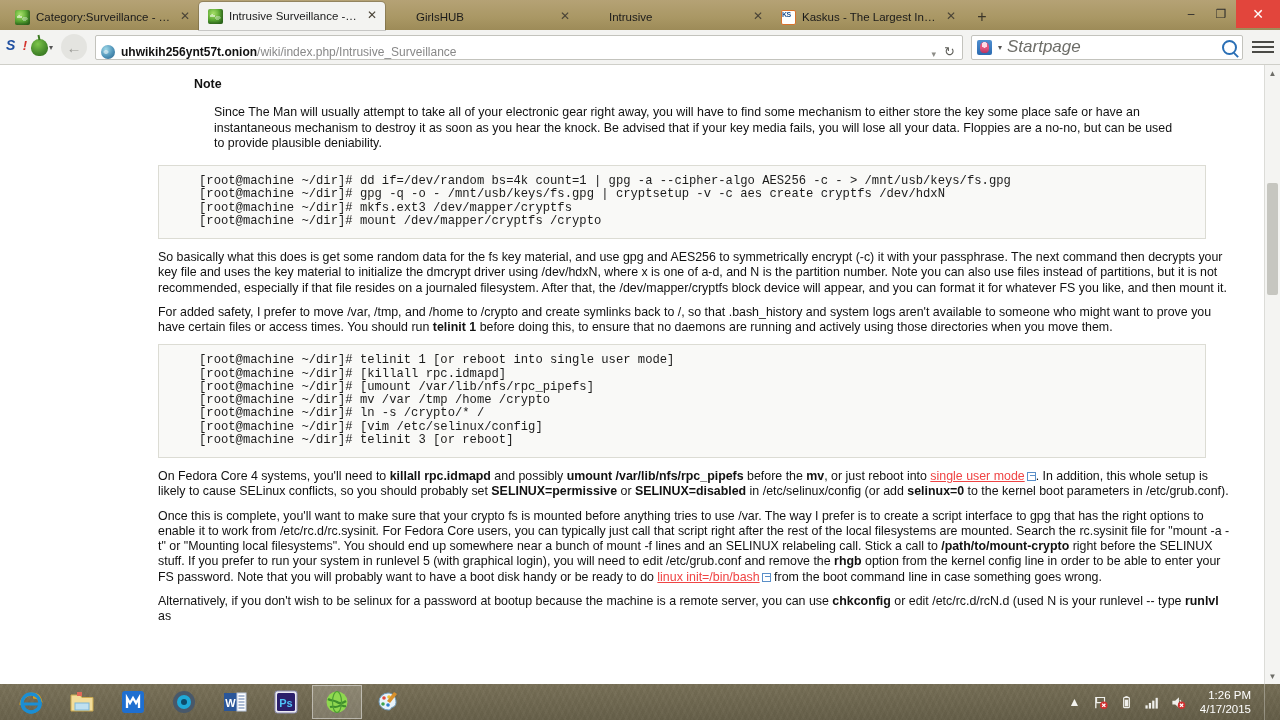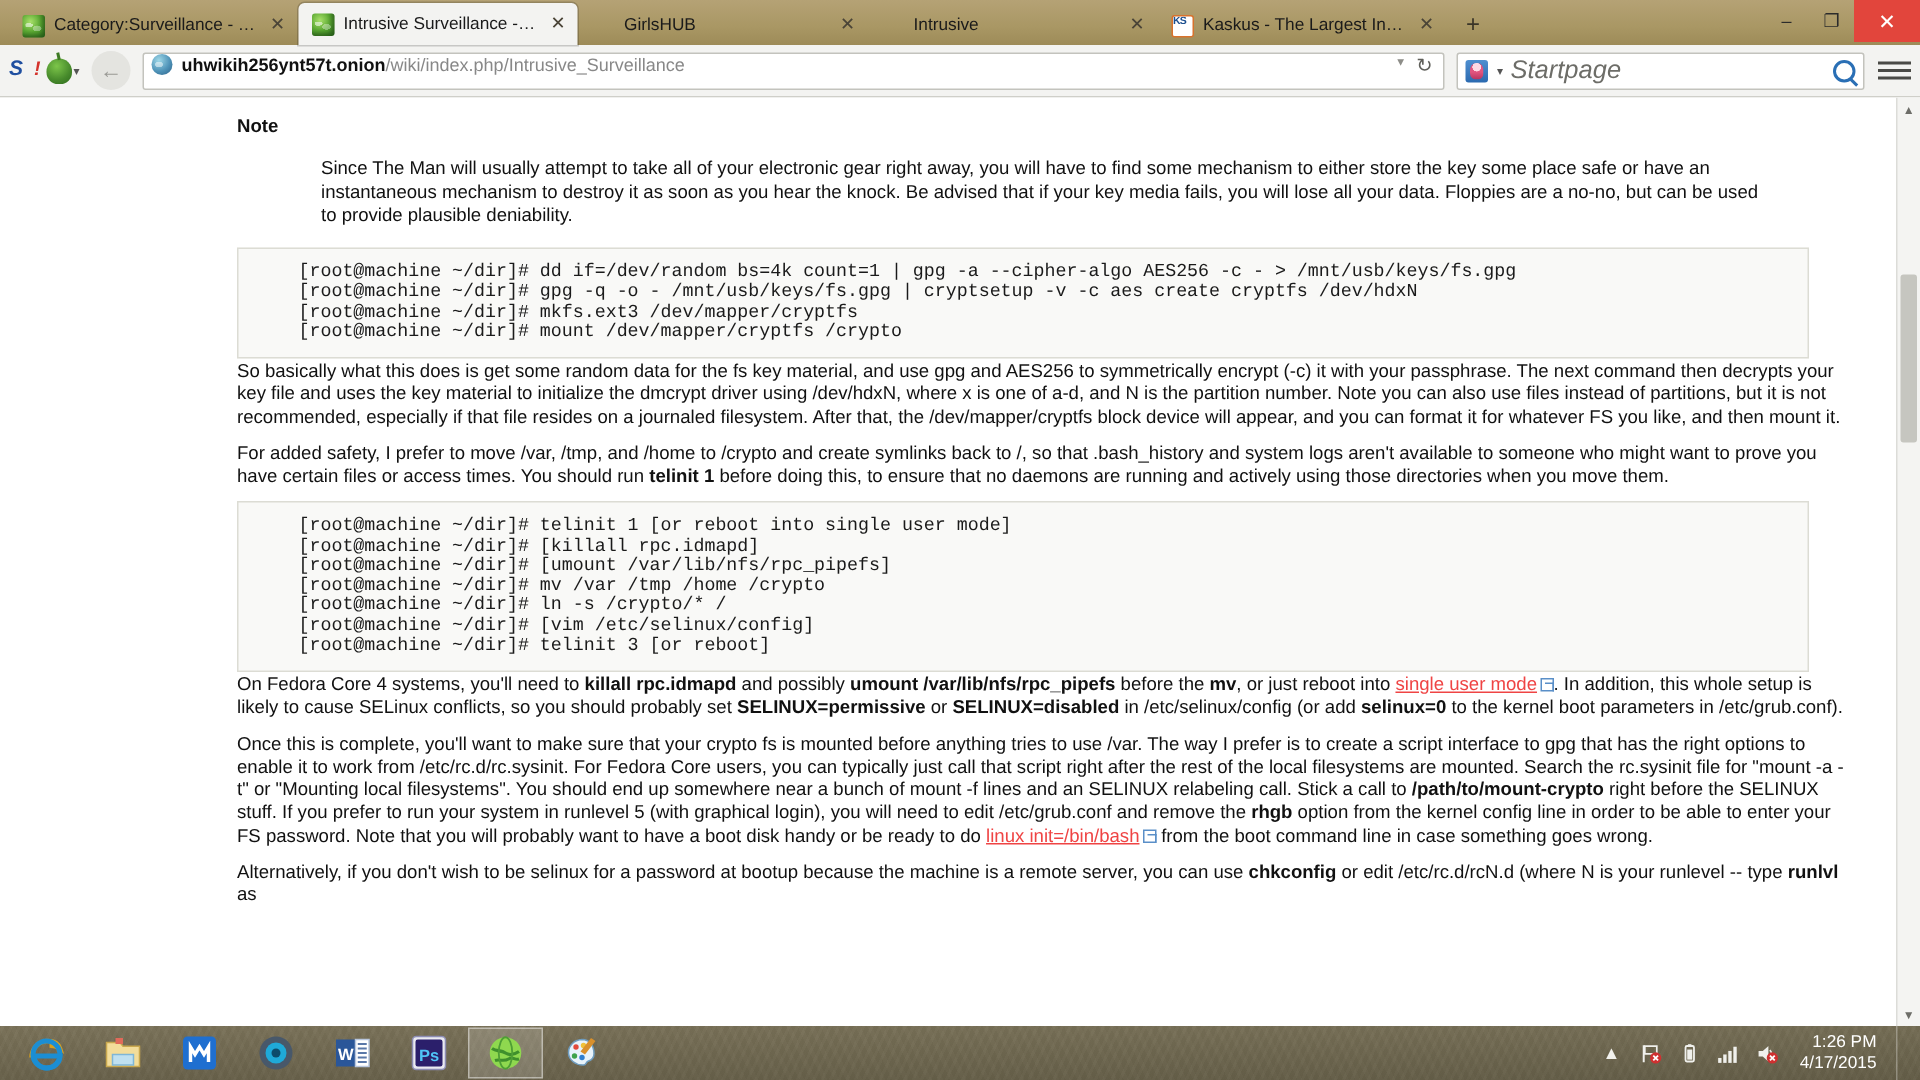--- a/index.html
+++ b/index.html
@@ -119,21 +119,21 @@
   .caret { font-size: 8px; color: #555; margin-left: 1px; }
   .backbtn {
     width: 26px; height: 26px; border-radius: 50%;
     background: #e4e4e0;
     display: flex; align-items: center; justify-content: center;
     color: #9a9a95; font-size: 15px; cursor: pointer; margin-left: 3px;
   }
   .urlbar {
     flex: 1 1 auto; height: 25px; background: #fff;
     border: 1px solid #c3c3bd; border-radius: 2px;
-    display: flex; align-items: flex-start; padding: 0 5px; gap: 6px;
+    display: flex; align-items: flex-end; padding: 0 5px; gap: 6px;
     margin: 0 3px;
   }
   .url-globe {
     width: 14px; height: 14px; border-radius: 50%; flex: 0 0 14px;
     background: radial-gradient(circle at 35% 30%, #9fd8e8 0%, #4f93b8 55%, #2a5f86 100%);
     position: relative;
   }
   .url-globe::after {
     content: ""; position: absolute; inset: 2px;
     background: radial-gradient(ellipse at 30% 50%, rgba(255,255,255,.5) 0 25%, transparent 27%);
@@ -177,27 +177,27 @@
   .viewport {
     position: relative; height: calc(684px - 30px - 35px);
     background: #fff; overflow: hidden;
     display: flex;
   }
   .content {
     flex: 1 1 auto; padding: 12px 30px 0 158px;
     font-size: 12.4px; line-height: 15.3px; color: #111;
   }
   .note-box { margin-bottom: 14px; }
-  .note-title { font-weight: bold; font-size: 12.4px; margin-bottom: 13px; }
+  .note-title { font-weight: bold; font-size: 12.4px; margin-left: 36px; margin-bottom: 13px; }
   .note-body { margin-left: 56px; margin-right: 52px; }
   p.para { margin: 0 0 9px 0; }
   .pre {
     border: 1px solid #dcdcd4; background: #f9f9f7;
     padding: 9px 12px 10px 40px;
-    margin: 0 28px 1px 0;
+    margin: 0 28px 11px 0;
     font-family: "Liberation Mono", "DejaVu Sans Mono", monospace;
     font-size: 12.2px; line-height: 13.2px; color: #1a1a1a;
     white-space: pre; overflow: hidden;
   }
   .wikilink { color: #ef4444; margin-top: 20px; }
   .extlink-icon {
     display: inline-block; width: 9px; height: 9px; margin-left: 2px;
     border: 1px solid #5a8fc8; position: relative; vertical-align: -1px;
   }
   .extlink-icon::after {
@@ -352,21 +352,21 @@
 [root@machine ~/dir]# [umount /var/lib/nfs/rpc_pipefs]
 [root@machine ~/dir]# mv /var /tmp /home /crypto
 [root@machine ~/dir]# ln -s /crypto/* /
 [root@machine ~/dir]# [vim /etc/selinux/config]
 [root@machine ~/dir]# telinit 3 [or reboot]</div>
 
       <p class="para"><span>On Fedora Core 4 systems, you'll need to </span><b>killall rpc.idmapd</b><span> and possibly </span><b>umount /var/lib/nfs/rpc_pipefs</b><span> before the </span><b>mv</b><span>, or just reboot into </span><a class="wikilink" href="#">single user mode</a><span class="extlink-icon"></span><span>. In addition, this whole setup is likely to cause SELinux conflicts, so you should probably set </span><b>SELINUX=permissive</b><span> or </span><b>SELINUX=disabled</b><span> in /etc/selinux/config (or add </span><b>selinux=0</b><span> to the kernel boot parameters in /etc/grub.conf).</span></p>
 
       <p class="para"><span>Once this is complete, you'll want to make sure that your crypto fs is mounted before anything tries to use /var. The way I prefer is to create a script interface to gpg that has the right options to enable it to work from /etc/rc.d/rc.sysinit. For Fedora Core users, you can typically just call that script right after the rest of the local filesystems are mounted. Search the rc.sysinit file for "mount -a -t" or "Mounting local filesystems". You should end up somewhere near a bunch of mount -f lines and an SELINUX relabeling call. Stick a call to </span><b>/path/to/mount-crypto</b><span> right before the SELINUX stuff. If you prefer to run your system in runlevel 5 (with graphical login), you will need to edit /etc/grub.conf and remove the </span><b>rhgb</b><span> option from the kernel config line in order to be able to enter your FS password. Note that you will probably want to have a boot disk handy or be ready to do </span><a class="wikilink" href="#">linux init=/bin/bash</a><span class="extlink-icon"></span><span> from the boot command line in case something goes wrong.</span></p>
 
-      <p class="para"><span>Alternatively, if you don't wish to be selinux for a password at bootup because the machine is a remote server, you can use </span><b>chkconfig</b><span> or edit /etc/rc.d/rcN.d (where N is your runlevel -- type </span><b>runlvl</b><span> as</span></p>
+      <p class="para"><span>Alternatively, if you don't wish to be selinux for a password at bootup because the machine is a remote server, you can use </span><b>chkconfig</b><span> or edit /etc/rc.d/rcN.d (used N is your runlevel -- type </span><b>runlvl</b><span> as</span></p>
 
     </div>
 
     <div class="scrollbar">
       <div class="sb-arrow">▲</div>
       <div class="sb-thumb"></div>
       <div class="sb-arrow bottom">▼</div>
     </div>
   </div>
 </div>

